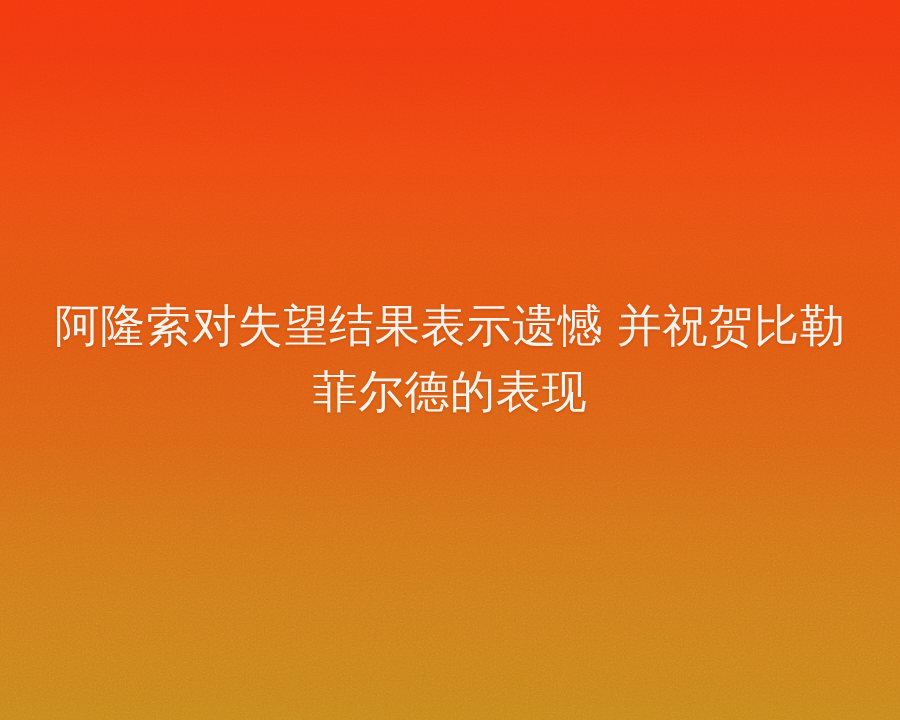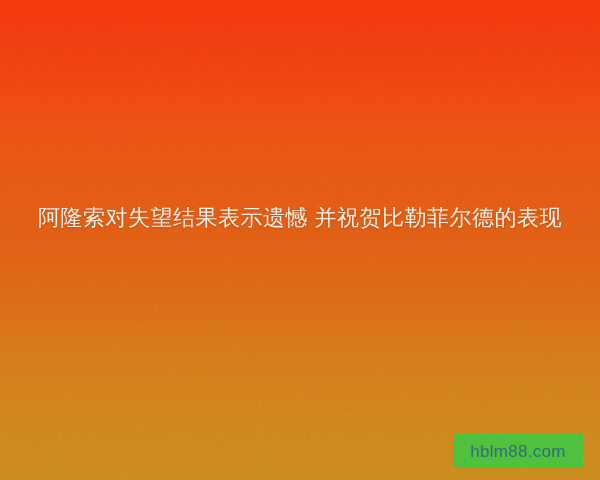--- a/index.html
+++ b/index.html
@@ -44,21 +44,21 @@
   #bg-noise svg { display: block; width: 100%; height: 100%; }
 
   
   #headline {
     position: absolute;
     left: 0;
     right: 0;
     top: 196px;
     text-align: center;
     color: #f7f3ea;
-    font-size: 22px;
+    font-size: 30px;
     line-height: 44px;
     letter-spacing: 0.5px;
     font-weight: 400;
     padding: 0 24px;
     box-sizing: border-box;
     text-shadow: 0 1px 2px rgba(120, 30, 0, 0.28);
     white-space: pre-wrap;
   }
 
   
@@ -93,17 +93,14 @@
       <filter id="grain">
         <feTurbulence type="fractalNoise" baseFrequency="0.9" numOctaves="3" stitchTiles="stitch"></feTurbulence>
         <feColorMatrix type="saturate" values="0"></feColorMatrix>
       </filter>
       <rect width="600" height="480" filter="url(#grain)"></rect>
     </svg>
   </div>
 
   <div id="headline">阿隆索对失望结果表示遗憾 并祝贺比勒菲尔德的表现</div>
 
-  <div id="watermark-badge">
-    <span id="watermark-text">hblm88.com</span>
-  </div>
 
 </div>
 
 </body></html>

